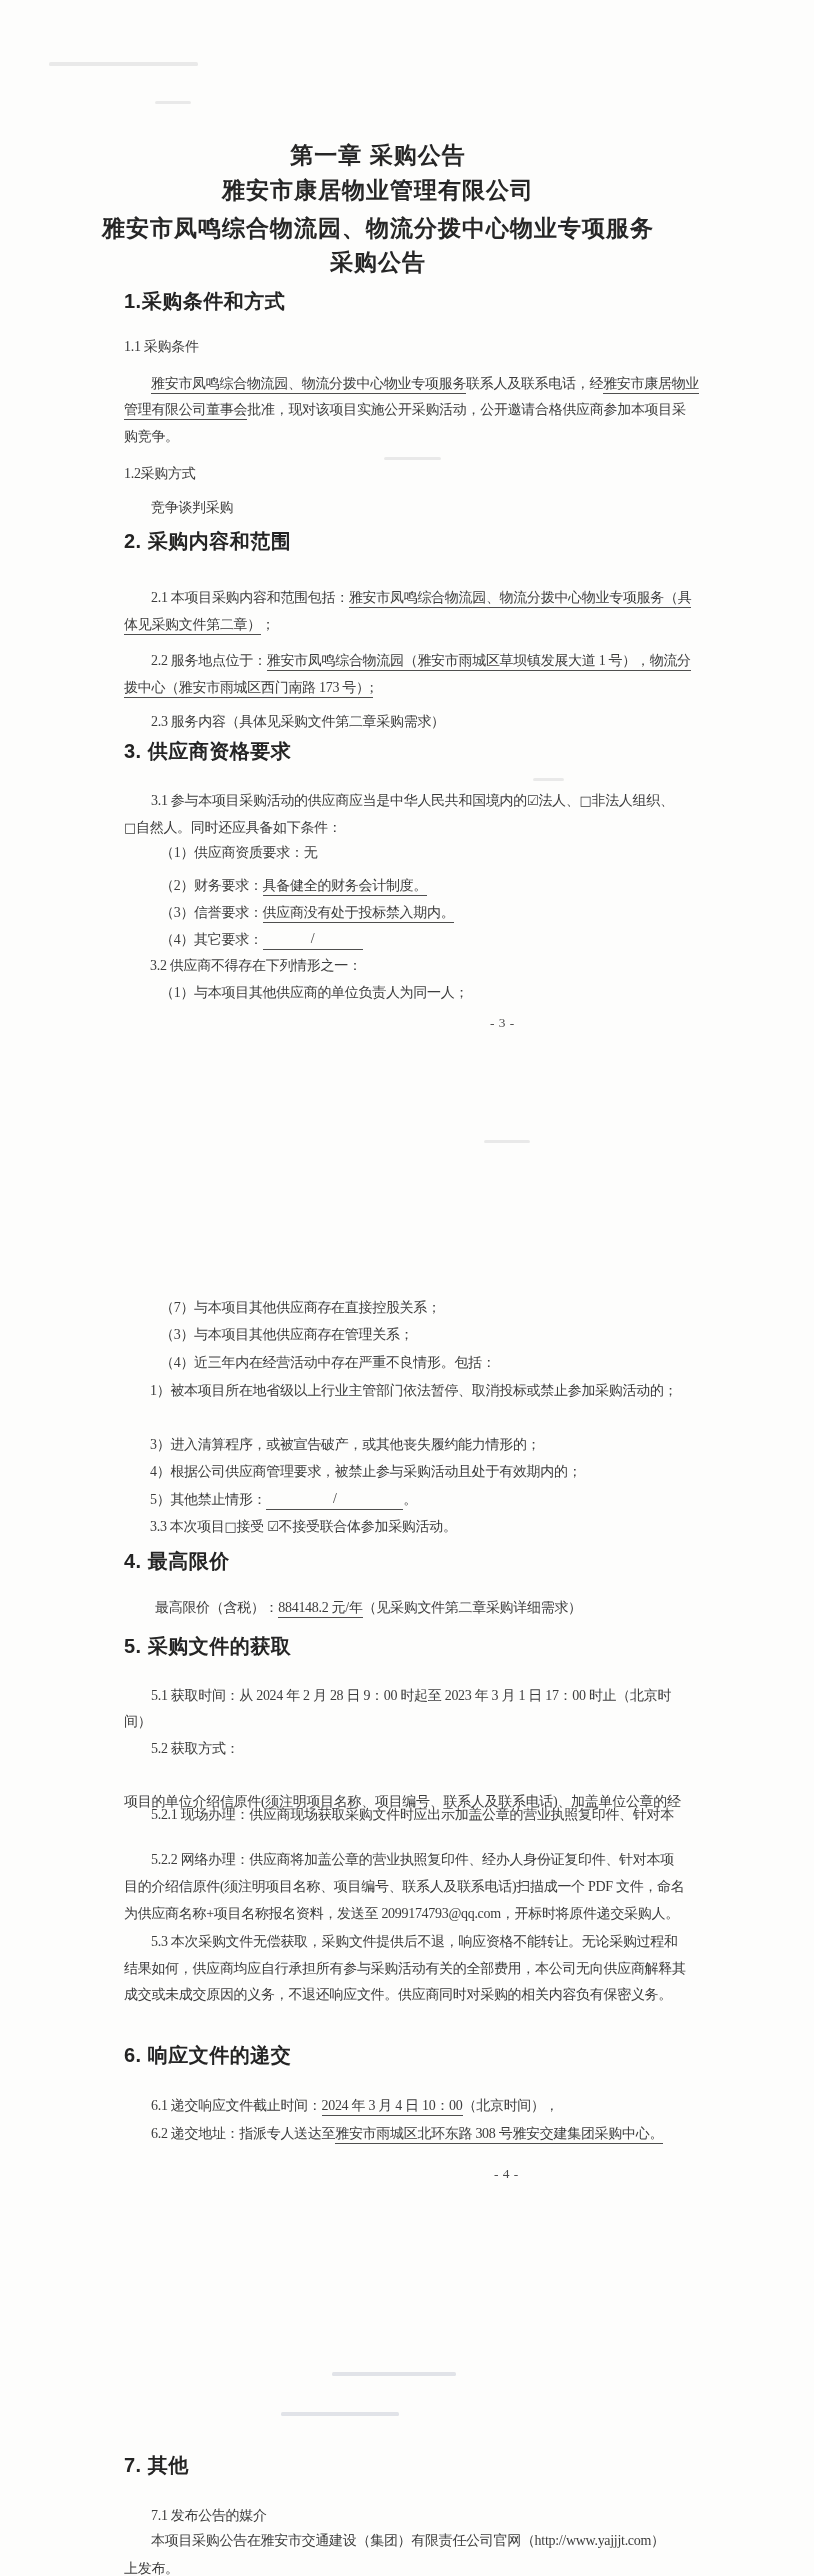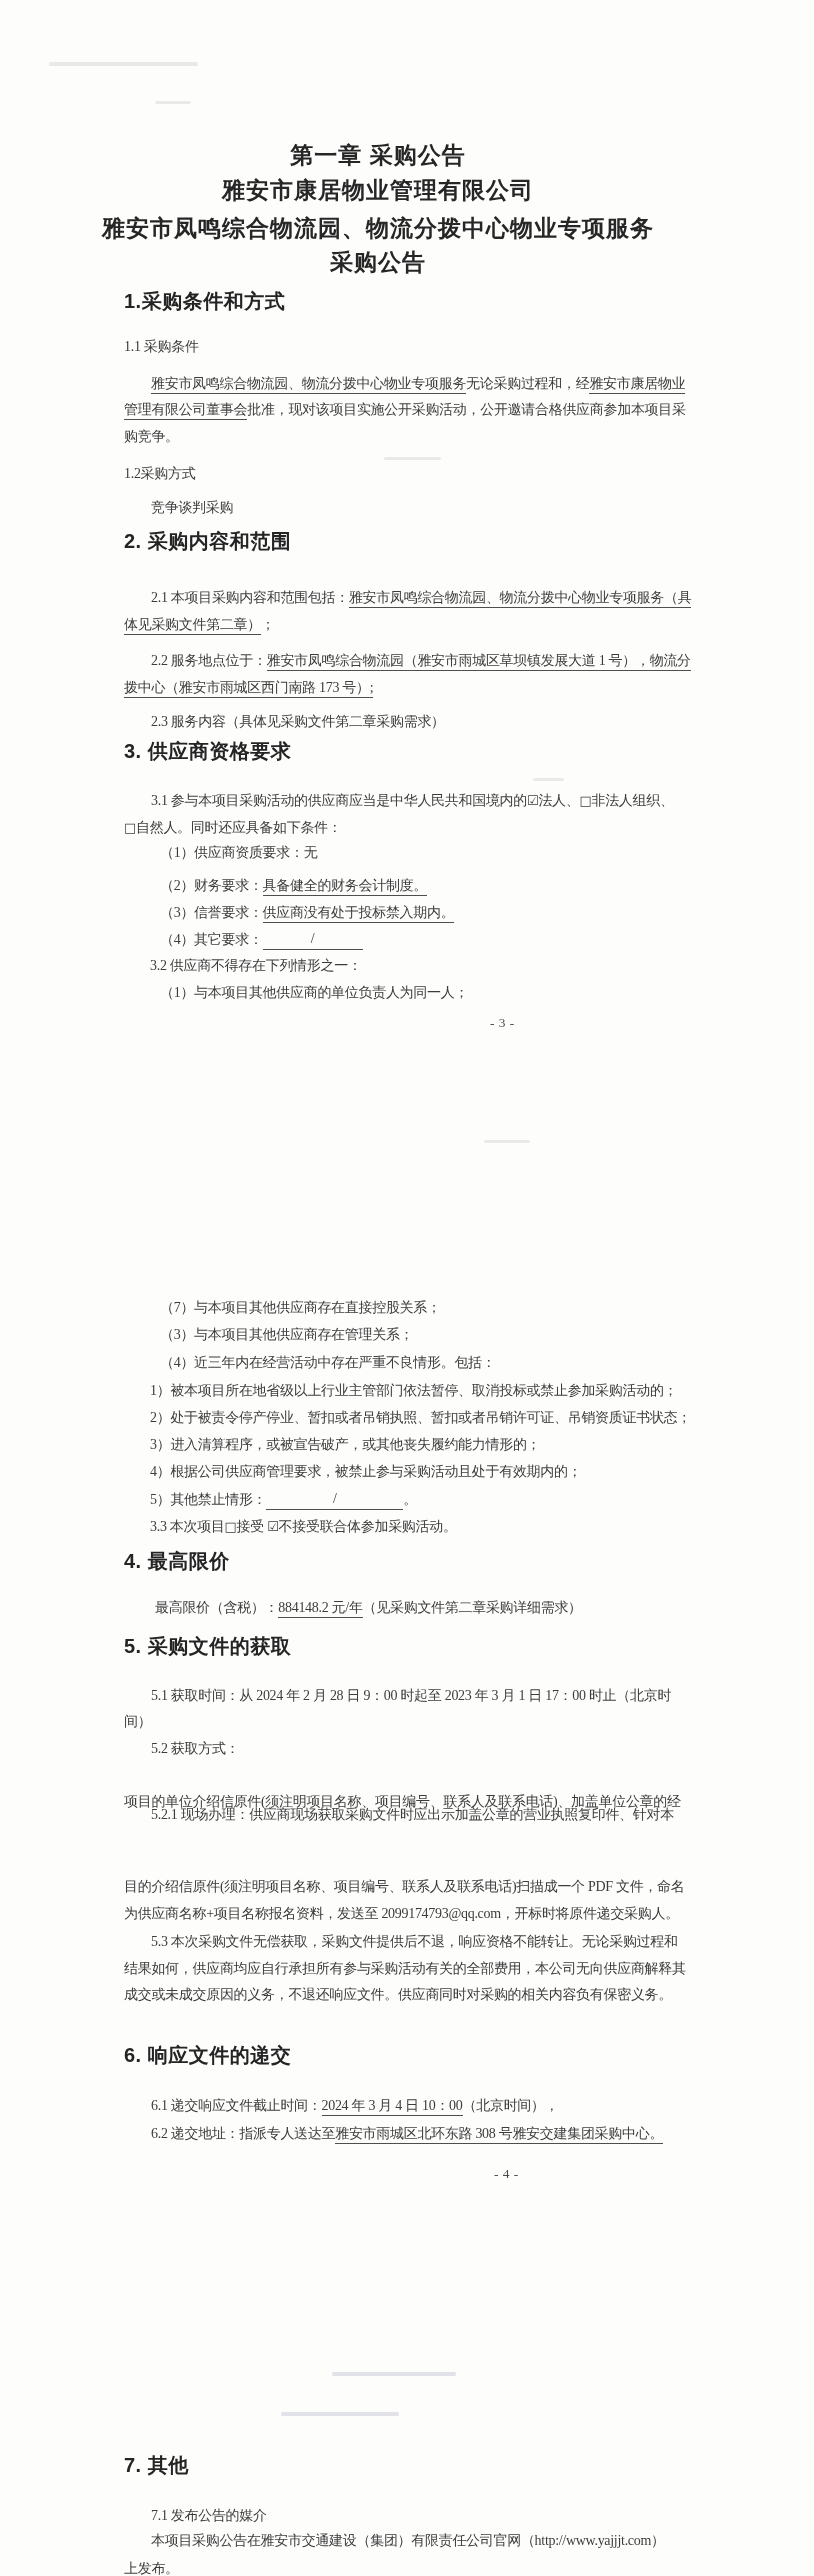--- a/index.html
+++ b/index.html
@@ -33,21 +33,21 @@
 <div class="scan">
 
   <div class="ln center title" style="top:146px">第一章  采购公告</div>
   <div class="ln center title" style="top:181px">雅安市康居物业管理有限公司</div>
   <div class="ln center title" style="top:219px">雅安市凤鸣综合物流园、物流分拨中心物业专项服务</div>
   <div class="ln center title" style="top:253px">采购公告</div>
 
   <div class="ln hd" style="top:292px">1.采购条件和方式</div>
   <div class="ln" style="top:338px">1.1 采购条件</div>
 
-  <div class="ln ind" style="top:375px"><span class="u">雅安市凤鸣综合物流园、物流分拨中心物业专项服务</span><span>无论采购过程和，经</span><span class="u">雅安市康居物业</span></div>
+  <div class="ln ind" style="top:375px"><span class="u">雅安市凤鸣综合物流园、物流分拨中心物业专项服务</span><span>联系人及联系电话，经</span><span class="u">雅安市康居物业</span></div>
   <div class="ln" style="top:401px"><span class="u">管理有限公司董事会</span><span>批准，现对该项目实施公开采购活动，公开邀请合格供应商参加本项目采</span></div>
   <div class="ln" style="top:428px">购竞争。</div>
 
   <div class="ln" style="top:465px">1.2采购方式</div>
   <div class="ln ind" style="top:499px">竞争谈判采购</div>
 
   <div class="ln hd" style="top:532px">2. 采购内容和范围</div>
 
   <div class="ln ind" style="top:589px"><span>2.1 本项目采购内容和范围包括：</span><span class="u">雅安市凤鸣综合物流园、物流分拨中心物业专项服务（具</span></div>
   <div class="ln" style="top:616px"><span class="u">体见采购文件第二章）</span><span>；</span></div>
@@ -70,36 +70,36 @@
   <div class="ln ind3" style="top:957px">3.2 供应商不得存在下列情形之一：</div>
   <div class="ln ind2" style="top:984px">（1）与本项目其他供应商的单位负责人为同一人；</div>
 
   <div class="ln pgno" style="top:1014px;left:490px">- 3 -</div>
 
   <div class="ln ind2" style="top:1299px">（7）与本项目其他供应商存在直接控股关系；</div>
   <div class="ln ind2" style="top:1326px">（3）与本项目其他供应商存在管理关系；</div>
   <div class="ln ind2" style="top:1354px">（4）近三年内在经营活动中存在严重不良情形。包括：</div>
 
   <div class="ln ind3" style="top:1382px">1）被本项目所在地省级以上行业主管部门依法暂停、取消投标或禁止参加采购活动的；</div>
-  <div class="ln ind3" style="top:1409px">2）处于被责令停产停业、暂扣或者吊销执照、暂扣或者吊销许可证、吊销资质证书状态；</div>
   <div class="ln ind3" style="top:1436px">3）进入清算程序，或被宣告破产，或其他丧失履约能力情形的；</div>
   <div class="ln ind3" style="top:1463px">4）根据公司供应商管理要求，被禁止参与采购活动且处于有效期内的；</div>
   <div class="ln ind3" style="top:1490px"><span>5）其他禁止情形：</span><span class="blank" style="width:137px">/</span><span>。</span></div>
 
   <div class="ln ind3" style="top:1518px"><span>3.3 本次项目</span><span class="cb">□</span><span>接受 </span><span class="cb">☑</span><span>不接受联合体参加采购活动。</span></div>
 
   <div class="ln hd" style="top:1552px">4. 最高限价</div>
   <div class="ln" style="top:1599px;left:155px"><span>最高限价（含税）：</span><span class="u">884148.2 元/年</span><span>（见采购文件第二章采购详细需求）</span></div>
 
   <div class="ln hd" style="top:1637px">5. 采购文件的获取</div>
   <div class="ln ind" style="top:1687px">5.1 获取时间：从 2024 年 2 月 28 日 9：00 时起至 2023 年 3 月 1 日 17：00 时止（北京时</div>
   <div class="ln" style="top:1713px">间）</div>
   <div class="ln ind" style="top:1740px">5.2 获取方式：</div>
   <div class="ln ind" style="top:1806px">5.2.1 现场办理：供应商现场获取采购文件时应出示加盖公章的营业执照复印件、针对本</div>
   <div class="ln" style="top:1793px">项目的单位介绍信原件(须注明项目名称、项目编号、联系人及联系电话)、加盖单位公章的经</div>
+  <div class="ln ind" style="top:1851px">5.2.2 网络办理：供应商将加盖公章的营业执照复印件、经办人身份证复印件、针对本项</div>
   <div class="ln" style="top:1878px">目的介绍信原件(须注明项目名称、项目编号、联系人及联系电话)扫描成一个 PDF 文件，命名</div>
   <div class="ln" style="top:1905px">为供应商名称+项目名称报名资料，发送至 2099174793@qq.com，开标时将原件递交采购人。</div>
   <div class="ln ind" style="top:1933px">5.3 本次采购文件无偿获取，采购文件提供后不退，响应资格不能转让。无论采购过程和</div>
   <div class="ln" style="top:1960px">结果如何，供应商均应自行承担所有参与采购活动有关的全部费用，本公司无向供应商解释其</div>
   <div class="ln" style="top:1986px">成交或未成交原因的义务，不退还响应文件。供应商同时对采购的相关内容负有保密义务。</div>
 
   <div class="ln hd" style="top:2046px">6.  响应文件的递交</div>
   <div class="ln ind" style="top:2097px"><span>6.1 递交响应文件截止时间：</span><span class="u">2024 年 3 月 4 日 10：00</span><span>（北京时间），</span></div>
   <div class="ln ind" style="top:2125px"><span>6.2 递交地址：指派专人送达至</span><span class="u">雅安市雨城区北环东路 308 号雅安交建集团采购中心。</span></div>
 

